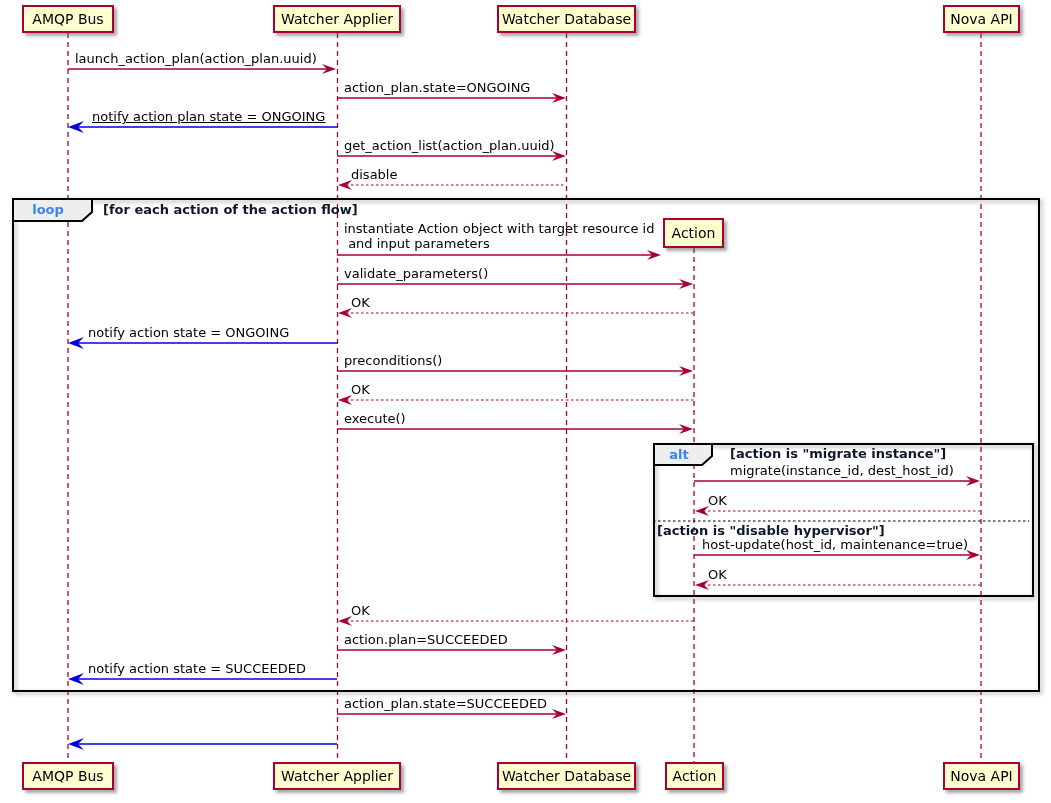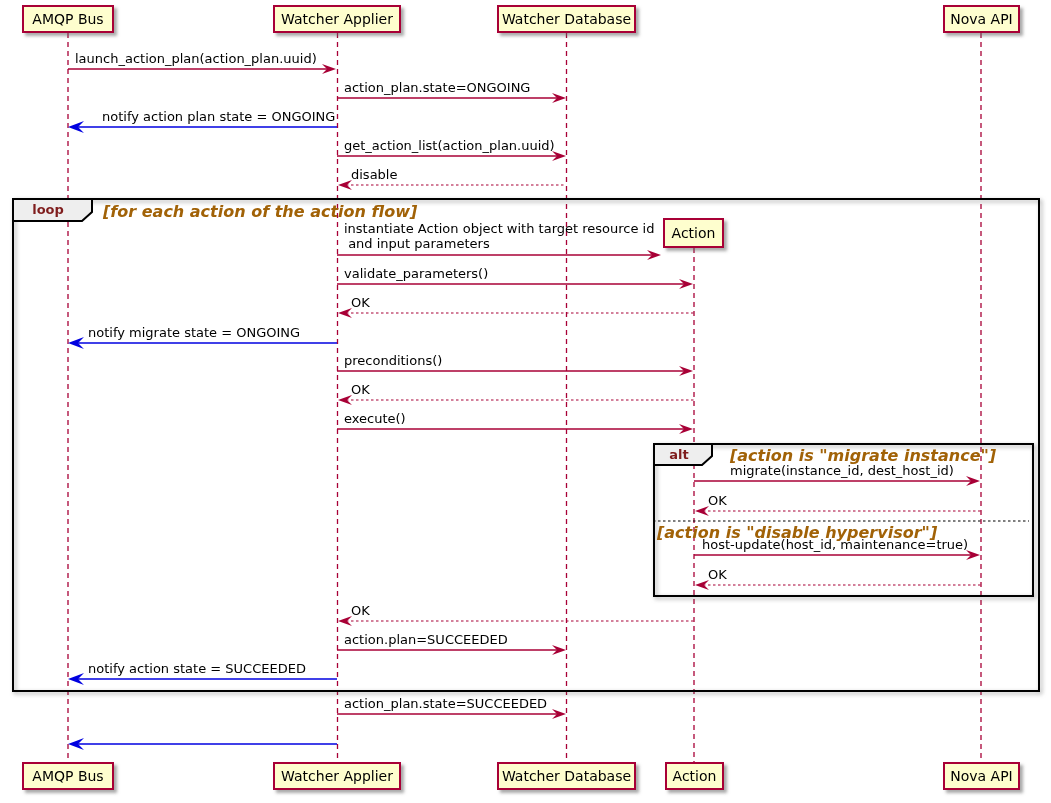--- a/index.html
+++ b/index.html
@@ -8,25 +8,25 @@
     font-family:"DejaVu Sans","Liberation Sans",sans-serif;color:#000;
   }
   svg.overlay{position:absolute;left:0;top:0;width:1051px;height:803px;}
   #lifelines{z-index:0;}
   #arrows{z-index:2;}
   .frame{
     position:absolute;border:2px solid #000;background:transparent;z-index:1;
     filter:drop-shadow(2px 2px 2px rgba(90,90,90,0.55));
   }
   .frame-label{
-    position:absolute;z-index:3;font-size:13px;font-weight:bold;color:#7f1d1d;
+    position:absolute;z-index:3;font-size:13px;font-weight:bold;color:#3b82f6;
     text-align:center;line-height:21px;white-space:nowrap;
   }
   .frame-cond{
-    position:absolute;z-index:3;font-size:16px;font-weight:bold;color:#a16207;white-space:nowrap;font-style:italic;
+    position:absolute;z-index:3;font-size:13px;font-weight:bold;color:#0f172a;white-space:nowrap;
   }
   .participant{
     position:absolute;box-sizing:border-box;height:28px;z-index:3;
     background:#fefece;border:2px solid #a80036;
     box-shadow:3px 3px 3px rgba(100,100,100,0.55);
     font-size:14px;color:#000;text-align:center;line-height:24px;white-space:nowrap;
   }
   .participant.created{height:30px;line-height:26px;}
   .msg{
     position:absolute;z-index:3;font-size:13px;color:#000;white-space:pre;line-height:15px;
@@ -119,28 +119,28 @@
   </svg>
 
   <div class="frame-label" style="left:13px;top:199px;width:70px;">loop</div>
   <div class="frame-cond" style="left:103px;top:202px;">[for each action of the action flow]</div>
   <div class="frame-label" style="left:654px;top:444px;width:50px;">alt</div>
   <div class="frame-cond" style="left:730px;top:446px;">[action is "migrate instance"]</div>
   <div class="frame-cond" style="left:657px;top:523px;">[action is "disable hypervisor"]</div>
 
   <div class="msg" style="left:75px;top:51px;">launch_action_plan(action_plan.uuid)</div>
   <div class="msg" style="left:344px;top:80px;">action_plan.state=ONGOING</div>
-  <div class="msg" style="left:102px;top:109px;">notify action plan state = ONGOING</div>
+  <div class="msg" style="left:92px;top:109px;text-decoration:underline;">notify action plan state = ONGOING</div>
   <div class="msg" style="left:344px;top:138px;">get_action_list(action_plan.uuid)</div>
   <div class="msg" style="left:351px;top:167px;">disable</div>
   <div class="msg" style="left:344px;top:221px;">instantiate Action object with target resource id
  and input parameters</div>
   <div class="msg" style="left:344px;top:266px;">validate_parameters()</div>
   <div class="msg" style="left:351px;top:295px;">OK</div>
-  <div class="msg" style="left:88px;top:325px;">notify migrate state = ONGOING</div>
+  <div class="msg" style="left:88px;top:325px;">notify action state = ONGOING</div>
   <div class="msg" style="left:344px;top:353px;">preconditions()</div>
   <div class="msg" style="left:351px;top:382px;">OK</div>
   <div class="msg" style="left:344px;top:411px;">execute()</div>
   <div class="msg" style="left:702px;top:463px;margin-left:28px;">migrate(instance_id, dest_host_id)</div>
   <div class="msg" style="left:708px;top:493px;">OK</div>
   <div class="msg" style="left:702px;top:537px;">host-update(host_id, maintenance=true)</div>
   <div class="msg" style="left:708px;top:567px;">OK</div>
   <div class="msg" style="left:351px;top:603px;">OK</div>
   <div class="msg" style="left:344px;top:632px;">action.plan=SUCCEEDED</div>
   <div class="msg" style="left:88px;top:661px;">notify action state = SUCCEEDED</div>

